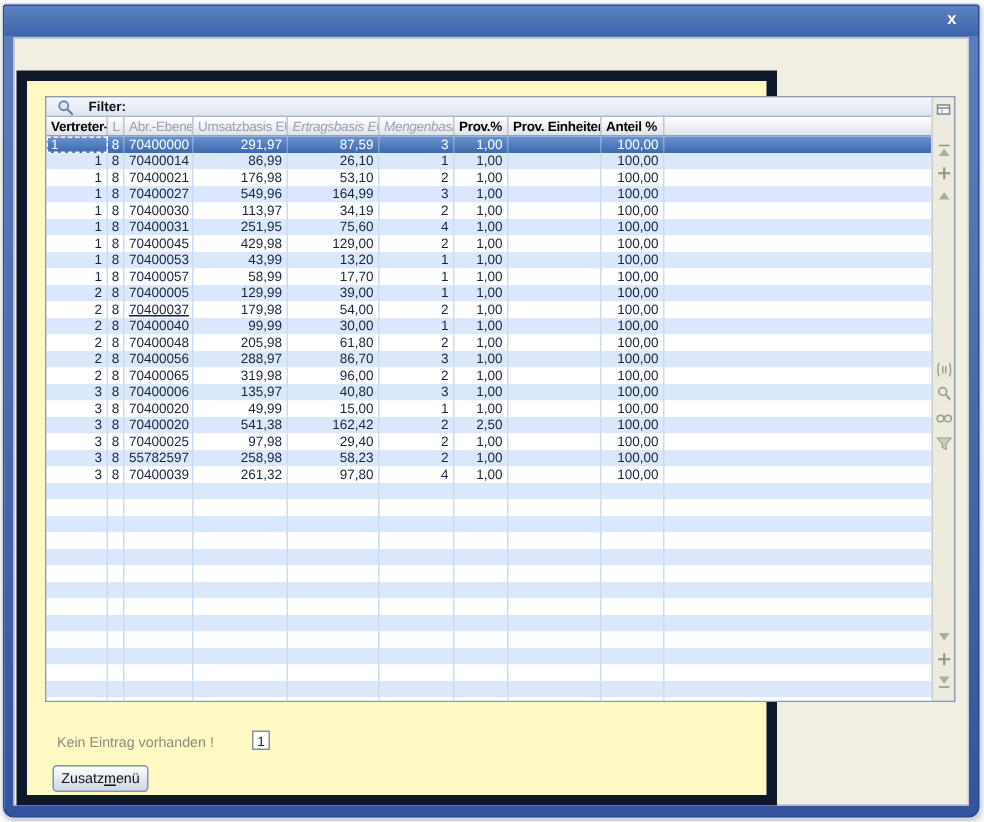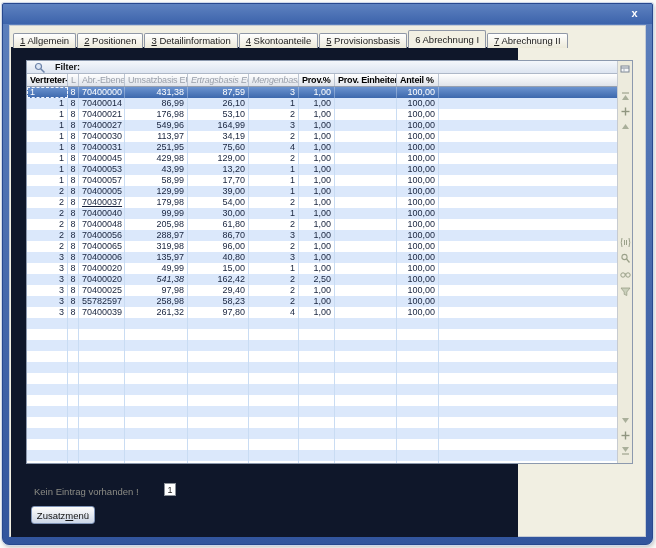--- a/index.html
+++ b/index.html
@@ -22,21 +22,21 @@
   
   .tabs{display:flex;align-items:flex-end;height:18px;padding-left:3px;position:relative;z-index:3;}
   .tab{height:15px;line-height:14px;padding:0 6px;margin-right:1px;font-size:9.5px;color:#1b1b1b;
     background:linear-gradient(#ffffff,#ece9d9);border:1px solid #8f97a6;border-bottom:none;
     border-radius:2px 2px 0 0;white-space:nowrap;}
   .tab.active{height:18px;line-height:17px;background:#f2f0e3;position:relative;z-index:4;}
   .tab u{text-decoration:underline;}
 
   
   .tabpanel{position:absolute;left:1px;top:21px;width:507px;height:490px;
-    border:3px solid #0f172a;background:#0f172a;z-index:2;}
+    border:7px solid #0f172a;background:#fef9c3;z-index:2;}
 
   
   .grid{position:absolute;left:12px;top:10px;width:607px;height:404px;
     border:1px solid #8c99ae;background:#fff;overflow:hidden;}
   .grid-inner{position:absolute;left:0;top:0;right:15px;bottom:0;overflow:hidden;}
   .rail{position:absolute;right:0;top:0;bottom:0;width:15px;background:#edebdd;border-left:1px solid #c7cbd1;}
 
   .filterbar{height:13px;background:linear-gradient(#f4f7fb,#dde5f1);border-bottom:1px solid #aeb8c8;
     position:relative;}
   .filterbar .flabel{position:absolute;left:28px;top:1px;font-size:9px;font-weight:bold;color:#111;}
@@ -78,29 +78,20 @@
   .zbtn u{text-decoration:underline;}
 </style>
 </head>
 <body>
 
 <div class="window">
   <div class="titlebar">
     <span class="close">x</span>
   </div>
   <div class="content">
-    <div class="tabs" id="tabs">
-        <div class="tab"><u>1</u> Allgemein</div>
-        <div class="tab"><u>2</u> Positionen</div>
-        <div class="tab"><u>3</u> Detailinformation</div>
-        <div class="tab"><u>4</u> Skontoanteile</div>
-        <div class="tab"><u>5</u> Provisionsbasis</div>
-        <div class="tab active">6 Abrechnung I</div>
-        <div class="tab"><u>7</u> Abrechnung II</div>
-      </div>
     <div class="tabpanel">
 
       <div class="grid">
         <div class="grid-inner">
           <div class="filterbar">
             <svg width="12" height="12" viewBox="0 0 12 12">
               <circle cx="4.5" cy="4.5" r="3" fill="#dce6f5" stroke="#6b82a8" stroke-width="1.2"></circle>
               <line x1="7" y1="7" x2="10.5" y2="10.5" stroke="#6b82a8" stroke-width="1.5"></line>
             </svg>
             <span class="flabel">Filter:</span>
@@ -115,21 +106,21 @@
               <div class="hcell bold" style="width: 36px;">Prov.%</div>
               <div class="hcell bold" style="width: 62px;">Prov. Einheiten</div>
               <div class="hcell bold" style="width: 42px;">Anteil %</div>
               <div class="hcell fill dim"></div>
             </div>
           <div class="gridbody" id="gridbody">
               <div class="row sel">
                 <div class="cell r focus" style="width: 41px;">1</div>
                 <div class="cell c" style="width: 11px;">8</div>
                 <div class="cell l" style="width: 46px;">70400000</div>
-                <div class="cell r" style="width: 63px;">431,38</div>
+                <div class="cell r" style="width: 63px;">291,97</div>
                 <div class="cell r" style="width: 61px;">87,59</div>
                 <div class="cell r" style="width: 50px;">3</div>
                 <div class="cell r" style="width: 36px;">1,00</div>
                 <div class="cell r" style="width: 62px;"></div>
                 <div class="cell r" style="width: 42px;">100,00</div>
                 <div class="cell fill"></div>
               </div>
               <div class="row alt">
                 <div class="cell r" style="width: 41px;">1</div>
                 <div class="cell c" style="width: 11px;">8</div>
@@ -319,21 +310,21 @@
                 <div class="cell r" style="width: 50px;">1</div>
                 <div class="cell r" style="width: 36px;">1,00</div>
                 <div class="cell r" style="width: 62px;"></div>
                 <div class="cell r" style="width: 42px;">100,00</div>
                 <div class="cell fill"></div>
               </div>
               <div class="row alt">
                 <div class="cell r" style="width: 41px;">3</div>
                 <div class="cell c" style="width: 11px;">8</div>
                 <div class="cell l" style="width: 46px;">70400020</div>
-                <div class="cell r" style="width: 63px; font-style: italic;">541,38</div>
+                <div class="cell r" style="width: 63px;">541,38</div>
                 <div class="cell r" style="width: 61px;">162,42</div>
                 <div class="cell r" style="width: 50px;">2</div>
                 <div class="cell r" style="width: 36px;">2,50</div>
                 <div class="cell r" style="width: 62px;"></div>
                 <div class="cell r" style="width: 42px;">100,00</div>
                 <div class="cell fill"></div>
               </div>
               <div class="row">
                 <div class="cell r" style="width: 41px;">3</div>
                 <div class="cell c" style="width: 11px;">8</div>

